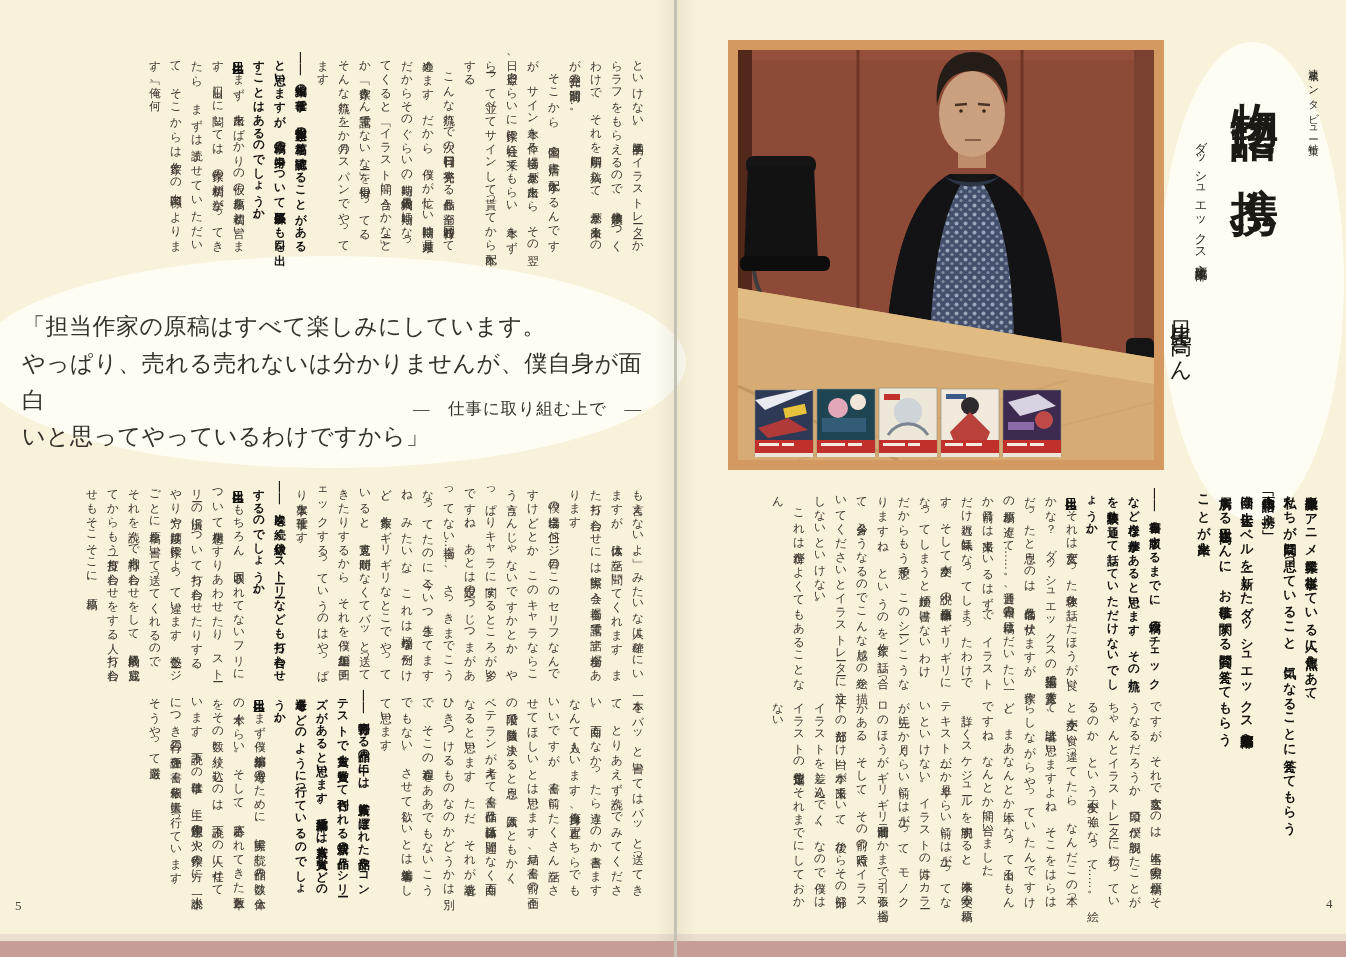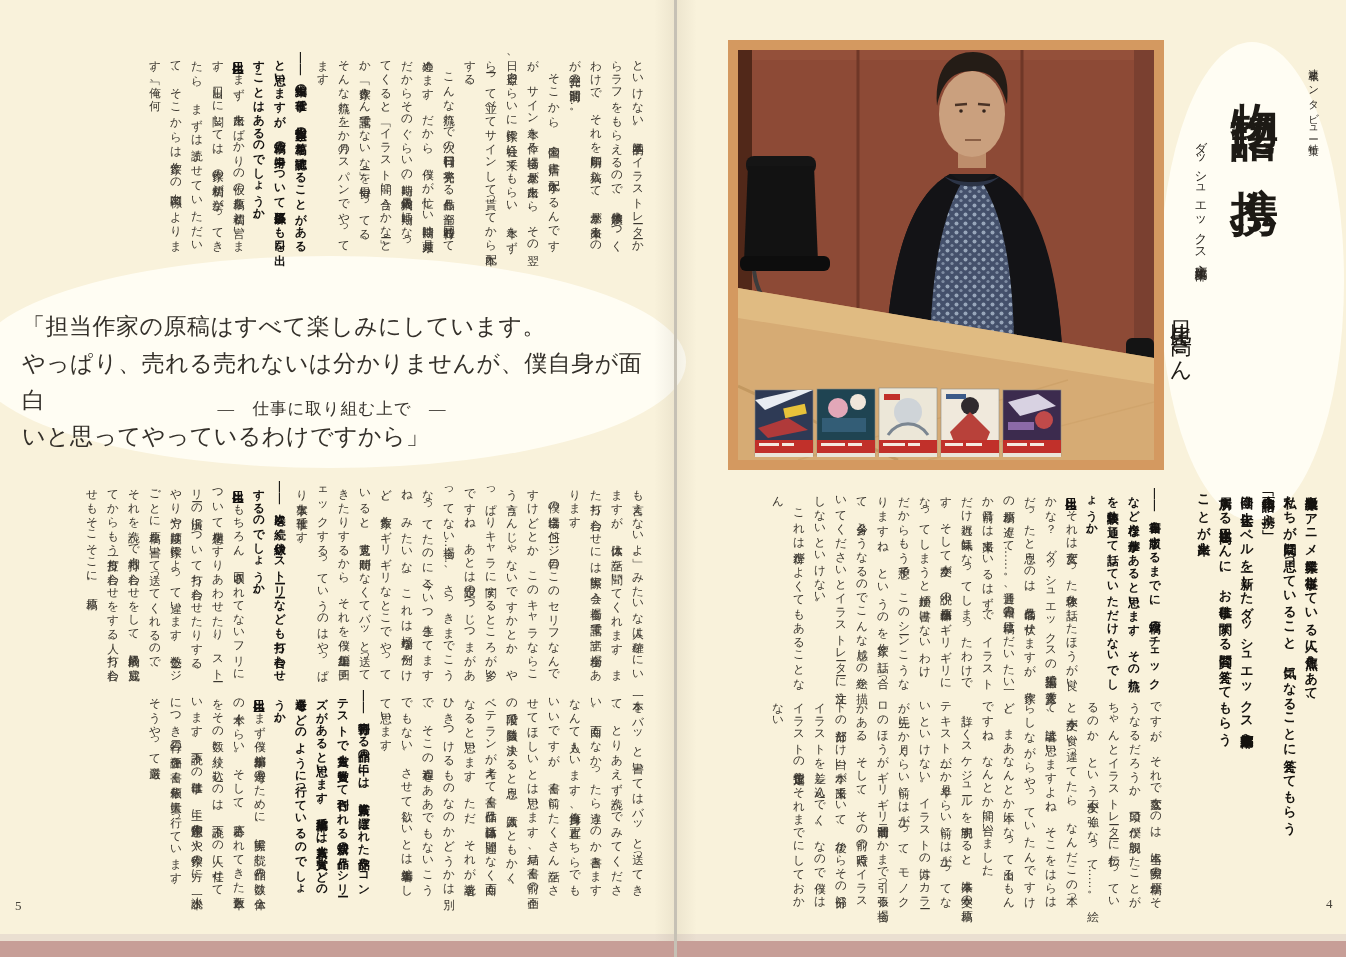--- a/index.html
+++ b/index.html
@@ -19,21 +19,21 @@
   .kicker{font-size:10.5px;letter-spacing:2px;color:#2b2722;}
   .main-title{font-size:47px;font-weight:700;letter-spacing:10px;color:#1d1a15;}
   .affil{font-size:12.5px;letter-spacing:1px;color:#2b2722;}
   .interviewee{font-size:22px;letter-spacing:2px;color:#1d1a15;}
   .lede{position:absolute;writing-mode:vertical-rl;text-orientation:mixed;white-space:pre-line;
         font-family:"Liberation Sans","DejaVu Sans",sans-serif;font-weight:700;
         font-size:13px;line-height:21.5px;letter-spacing:.6px;color:#15130f;z-index:3;}
   
   .quote-text{position:absolute;left:22px;top:288px;width:640px;white-space:pre-line;
               font-size:23px;line-height:1.6;letter-spacing:.5px;color:#34302a;z-index:3;margin-top:21px;}
-  .quote-attr{position:absolute;left:22px;top:398px;width:620px;text-align:center;
+  .quote-attr{position:absolute;left:22px;top:398px;width:620px;text-align:right;
               font-size:16.5px;letter-spacing:1px;color:#34302a;z-index:3;}
   
   .photo-frame{position:absolute;left:728px;top:40px;width:436px;height:430px;
                background:#d49960;box-sizing:border-box;padding:10px;z-index:2;}
   .photo-frame svg{display:block;}
   
   .pagenum{position:absolute;font-size:13px;color:#46423a;z-index:4;}
   .strip-gap{position:absolute;left:0;top:934px;width:1346px;height:7px;background:#eadfd1;z-index:5;}
   .strip-mauve{position:absolute;left:0;top:941px;width:1346px;height:16px;background:#c79e97;z-index:5;}
   .spine{position:absolute;left:674px;top:0;width:3px;height:957px;background:#c6c1b5;z-index:6;}

